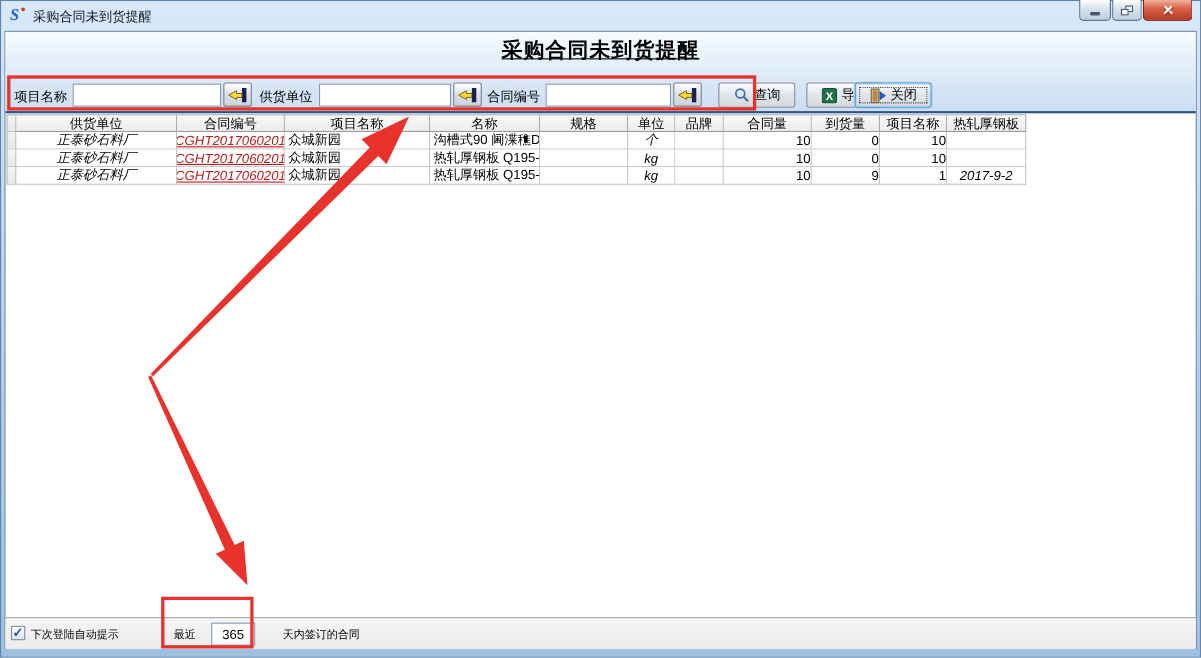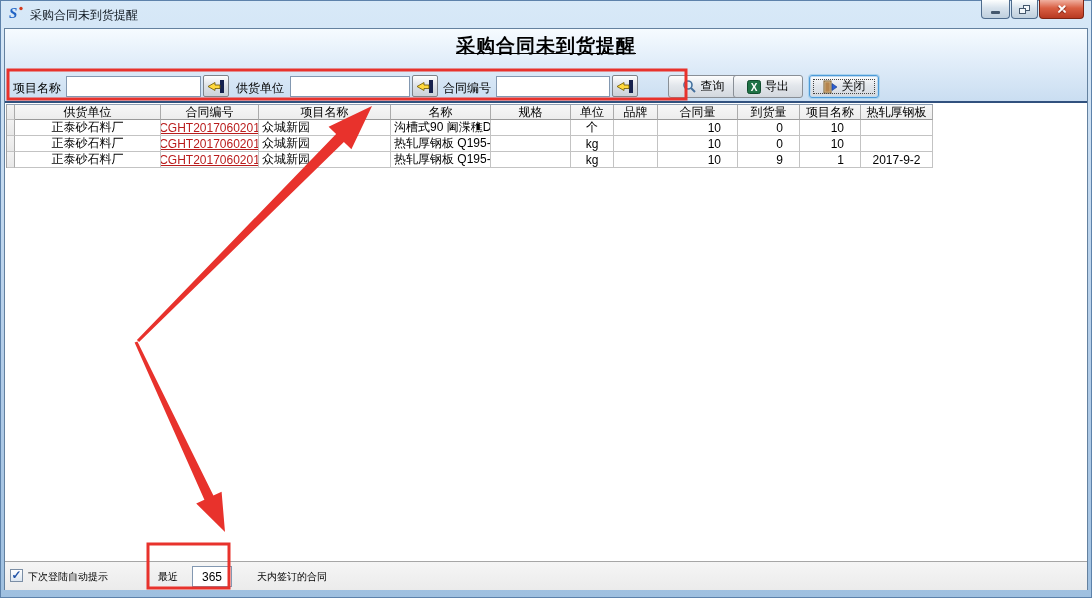--- a/index.html
+++ b/index.html
@@ -52,22 +52,22 @@
   .grid{position:absolute;left:6px;top:104px;display:grid;
         grid-template-columns:8px 146px 98px 132px 100px 80px 43px 44px 80px 62px 61px 72px;
         grid-template-rows:15px 16px 16px 16px;
         border-left:1px solid #a2a2a2;border-top:1px solid #8fa0b4;font-size:12px;}
   .cell{border-right:1px solid #c3c3c3;border-bottom:1px solid #c3c3c3;display:flex;
         align-items:center;overflow:hidden;white-space:nowrap;background:#fff;box-sizing:border-box;}
   .hc{background:linear-gradient(#f7f7f7,#ededed);border-right:1px solid #ababab;
       border-bottom:1px solid #9a9a9a;justify-content:center;}
   .rh{background:linear-gradient(#f2f2f2,#e8e8e8);border-right:1px solid #ababab;}
   .al{justify-content:flex-start;padding-left:3px;}
-  .ac{justify-content:center;}
-  .ar{justify-content:flex-end;padding-right:16px;}
+  .ac{justify-content:center;font-style:italic;}
+  .ar{justify-content:flex-end;padding-right:0;}
   .lnk{color:#b91c1c;text-decoration:underline;cursor:pointer;}
   
   .footer{position:absolute;left:5px;top:561px;width:1082px;height:29px;
           background:linear-gradient(#f5f5f5,#ebebeb);border-top:1px solid #a6a6a6;box-sizing:border-box;}
   .chk{position:absolute;left:10px;top:569px;width:13px;height:13px;box-sizing:border-box;
        border:1px solid #7b8ea5;background:linear-gradient(#fff,#dce6f1);
        display:flex;align-items:center;justify-content:center;cursor:pointer;}
   .chk span{color:#2153a8;font-weight:bold;font-size:12px;line-height:10px;margin-top:-1px;}
   .ftext{position:absolute;font-size:10px;color:#000;top:570px;}
   .daysbox{position:absolute;left:192px;top:566px;width:40px;height:21px;border:1px solid #8398b1;
@@ -130,35 +130,35 @@
 
   <div class="flabel" style="left:443px;">合同编号</div>
   <input class="tbx" style="left: 496px; width: 114px;" value="">
   <button class="hbtn" style="left:612px;">
     <svg width="18" height="15">
       <rect x="13" y="1" width="4" height="13" fill="#16214d"></rect>
       <polygon points="1,7.5 8,3.5 8,6 13,6 13,9.5 8,9.5 8,11.5" fill="#ffd83d" stroke="#6b5400" stroke-width="0.8"></polygon>
     </svg>
   </button>
 
-  <button class="mbtn" style="left:668px;">
+  <button class="mbtn" style="left:653px;">
     <svg width="15" height="15">
       <circle cx="6" cy="6" r="4" fill="#dceefb" stroke="#44709d" stroke-width="1.6"></circle>
       <line x1="9" y1="9" x2="13" y2="13" stroke="#44709d" stroke-width="2"></line>
     </svg>
     <span>查询</span>
   </button>
   <button class="mbtn" style="left:733px;">
     <svg width="14" height="14">
       <rect x="0.5" y="0.5" width="13" height="13" rx="2" fill="#1f7246" stroke="#114d2e"></rect>
       <text x="7" y="10.5" font-size="10" font-weight="bold" fill="#fff" text-anchor="middle" font-family="Liberation Sans,sans-serif">X</text>
     </svg>
     <span>导出</span>
   </button>
-  <button class="mbtn focused" style="left:809px;">
+  <button class="mbtn focused" style="left:777px;">
     <span class="focusring"></span>
     <svg width="15" height="14">
       <rect x="1" y="1" width="7" height="12" fill="#e8d6b0" stroke="#7a5b2b"></rect>
       <rect x="2.2" y="2.2" width="4.6" height="9.6" fill="#b5854e"></rect>
       <polygon points="14,7 9,3.5 9,10.5" fill="#2b5fd6" stroke="#16387e" stroke-width="0.6"></polygon>
     </svg>
     <span>关闭</span>
   </button>
 
   <div class="grid">

